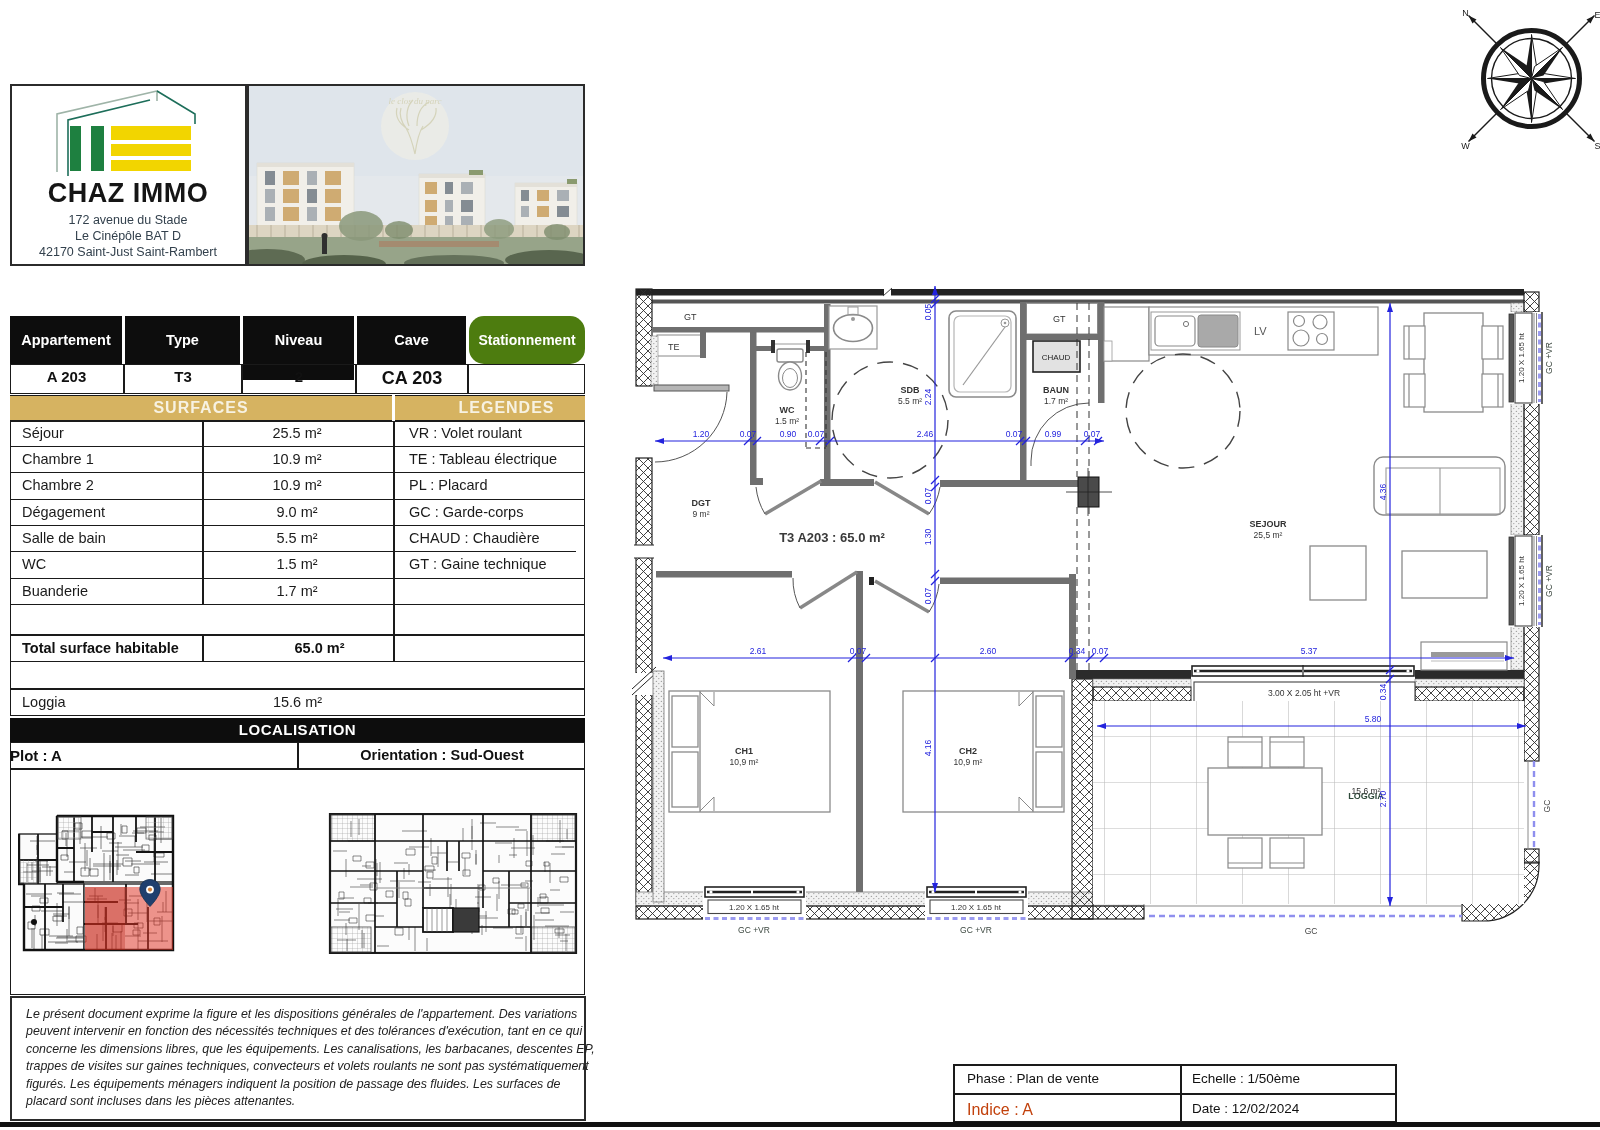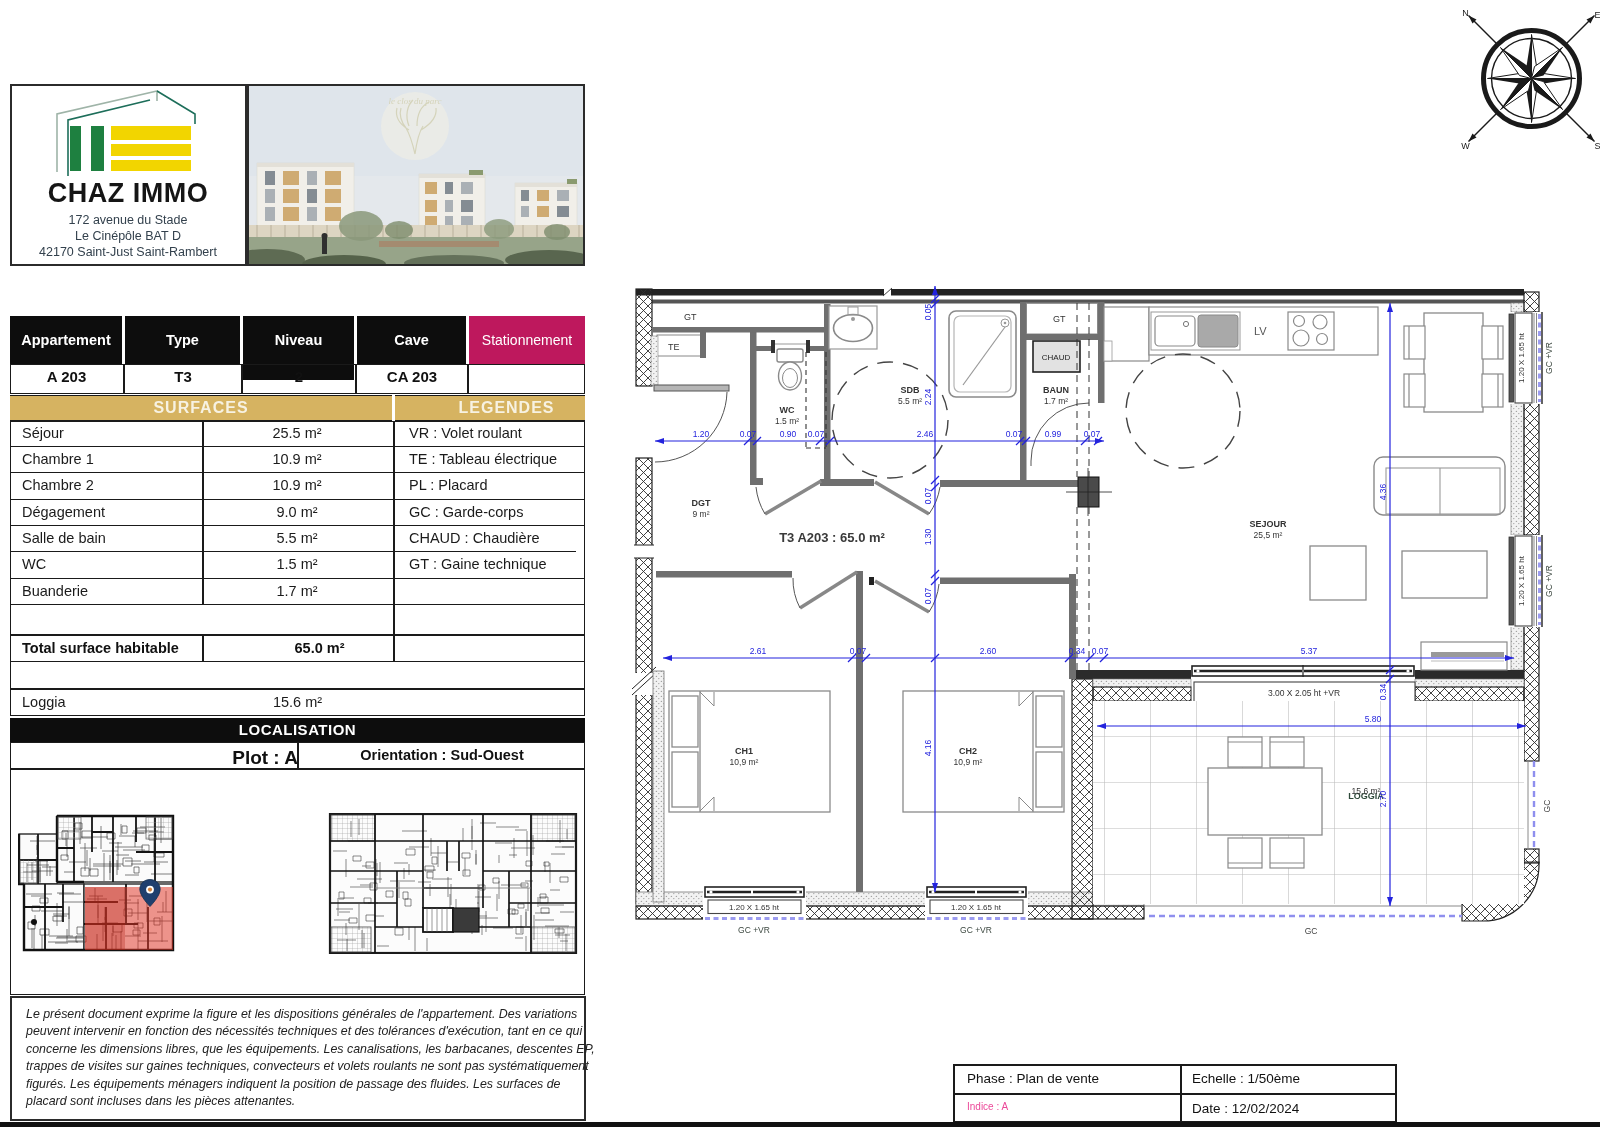--- a/index.html
+++ b/index.html
@@ -184,35 +184,35 @@
 </svg>
 
 <div class="abs" style="left:10px;top:315.5px;width:112px;height:48px;background:#0d0d0d;color:#fff;font-weight:bold;font-size:14.5px;text-align:center;line-height:48px;">Appartement</div>
 
 <div class="abs" style="left:125px;top:315.5px;width:115px;height:48px;background:#0d0d0d;color:#fff;font-weight:bold;font-size:14.5px;text-align:center;line-height:48px;">Type</div>
 
 <div class="abs" style="left:243px;top:315.5px;width:111px;height:64px;background:#0d0d0d;color:#fff;font-weight:bold;font-size:14.5px;text-align:center;line-height:48px;">Niveau</div>
 
 <div class="abs" style="left:357px;top:315.5px;width:109px;height:48px;background:#0d0d0d;color:#fff;font-weight:bold;font-size:14.5px;text-align:center;line-height:48px;">Cave</div>
 
-<div class="abs" style="left:469px;top:315.5px;width:116px;height:48px;background:#be185d;color:#fff;font-weight:normal;font-size:14px;text-align:center;line-height:48px;">Stationnement</div>
+<div class="abs" style="left:469px;top:315.5px;width:116px;height:48px;background:#4d7c0f;color:#fff;font-weight:bold;font-size:14px;text-align:center;line-height:48px;border-radius:15px;">Stationnement</div>
 
 <div class="abs" style="left:10px;top:363.5px;width:575px;height:30px;border:1.5px solid #1a1a1a;box-sizing:border-box;"></div>
 <div class="abs" style="left:123px;top:363.5px;width:1.5px;height:30px;background:#1a1a1a;"></div>
 <div class="abs" style="left:241px;top:363.5px;width:1.5px;height:30px;background:#1a1a1a;"></div>
 <div class="abs" style="left:355px;top:363.5px;width:1.5px;height:30px;background:#1a1a1a;"></div>
 <div class="abs" style="left:467px;top:363.5px;width:1.5px;height:30px;background:#1a1a1a;"></div>
 
 <div class="abs" style="left:10px;top:368px;width:113px;text-align:center;font-size:15px;font-weight:bold;color:#111;">A 203</div>
 
 <div class="abs" style="left:125px;top:368px;width:116px;text-align:center;font-size:15px;font-weight:bold;color:#111;">T3</div>
 
 <div class="abs" style="left:243px;top:368px;width:112px;text-align:center;font-size:15px;font-weight:bold;color:#111;">2</div>
 
-<div class="abs" style="left:357px;top:368px;width:110px;text-align:center;font-size:15px;font-weight:bold;color:#111;">CA 203</div>
+<div class="abs" style="left:357px;top:368px;width:110px;text-align:center;font-size:18px;font-weight:bold;color:#111;">CA 203</div>
 
 <div class="abs" style="left:10px;top:395px;width:382px;height:26px;background:#d6b361;border-top:1.5px solid #1a1a1a;border-bottom:1.5px solid #1a1a1a;box-sizing:border-box;color:#f7f2e2;font-weight:bold;font-size:16px;text-align:center;line-height:24px;letter-spacing:1px;">SURFACES</div>
 
 <div class="abs" style="left:395px;top:395px;width:190px;height:26px;background:#d6b361;border-top:1.5px solid #1a1a1a;border-bottom:1.5px solid #1a1a1a;box-sizing:border-box;color:#f7f2e2;font-weight:bold;font-size:16px;text-align:center;line-height:24px;letter-spacing:1px;padding-left:33px;">LEGENDES</div>
 
 <div class="abs" style="left:10px;top:420.5px;width:575px;height:214.5px;border:1.5px solid #1a1a1a;box-sizing:border-box;"></div>
 <div class="abs" style="left:202px;top:420.5px;width:1.5px;height:184.5px;background:#1a1a1a;"></div>
 <div class="abs" style="left:393px;top:420.5px;width:1.5px;height:214.5px;background:#1a1a1a;"></div>
 
 <div class="abs" style="left:10px;top:420.5px;width:575px;height:26.35px;border-bottom:1.5px solid #1a1a1a;box-sizing:border-box;">
@@ -266,21 +266,21 @@
 <div class="abs" style="left:10px;top:662px;width:575px;height:27px;border:1.5px solid #1a1a1a;border-top:none;box-sizing:border-box;"></div>
 
 <div class="abs" style="left:10px;top:689px;width:575px;height:27px;border:1.5px solid #1a1a1a;box-sizing:border-box;"></div>
 <span class="abs" style="left:22px;top:694px;font-size:14.5px;color:#1b1b1b;">Loggia</span>
 <span class="abs" style="left:202px;top:694px;width:191px;text-align:center;font-size:14.5px;color:#1b1b1b;">15.6 m²</span>
 
 <div class="abs" style="left:10px;top:718px;width:575px;height:24px;background:#0d0d0d;color:#fff;font-weight:bold;font-size:15px;text-align:center;line-height:24px;letter-spacing:0.5px;">LOCALISATION</div>
 
 <div class="abs" style="left:10px;top:742px;width:575px;height:27px;border:1.5px solid #1a1a1a;box-sizing:border-box;"></div>
 <div class="abs" style="left:297px;top:742px;width:1.5px;height:27px;background:#1a1a1a;"></div>
-<span class="abs" style="left:10px;top:747px;width:288px;text-align:right;font-size:19px;font-weight:bold;color:#111;">Plot :  A</span>
+<span class="abs" style="left:10px;top:747px;width:288px;text-align:left;font-size:15px;font-weight:bold;color:#111;">Plot :  A</span>
 <span class="abs" style="left:299px;top:747px;width:286px;text-align:center;font-size:14.5px;font-weight:bold;color:#111;">Orientation :  Sud-Ouest</span>
 
 <div class="abs" style="left:10px;top:769px;width:575px;height:226px;border:1.5px solid #1a1a1a;box-sizing:border-box;background:#fff;"></div>
 
 <div class="abs" style="left:10px;top:996px;width:576px;height:125px;border:2px solid #2b2b2b;box-sizing:border-box;">
   <div style="margin:8px 0 0 14px;font-size:12.4px;font-style:italic;color:#222;line-height:17.4px;white-space:nowrap;">
   Le présent document exprime la figure et les dispositions générales de l'appartement.  Des variations<br>
   peuvent intervenir en fonction des nécessités techniques et des tolérances d'exécution, tant en ce qui<br>
   concerne les dimensions libres, que les équipements. Les canalisations, les barbacanes,  descentes EP,<br>
   trappes de visites sur gaines techniques, convecteurs et volets roulants ne sont pas systématiquement<br>
@@ -820,19 +820,19 @@
 </svg>
 
 <div class="abs" style="left:953px;top:1064px;width:444px;height:59px;border:2px solid #1a1a1a;box-sizing:border-box;"></div>
 <div class="abs" style="left:1180px;top:1064px;width:2px;height:59px;background:#1a1a1a;"></div>
 <div class="abs" style="left:953px;top:1093px;width:444px;height:1.5px;background:#1a1a1a;"></div>
 
 <span class="abs" style="left:967px;top:1071px;font-size:13.5px;color:#111;">Phase : Plan de vente</span>
 
 <span class="abs" style="left:1192px;top:1071px;font-size:13.5px;color:#111;">Echelle : 1/50ème</span>
 
-<span class="abs" style="left:967px;top:1101px;font-size:10px;color:#ec4899;">Indice : A</span>
+<span class="abs" style="left:967px;top:1101px;font-size:16px;color:#c2410c;">Indice : A</span>
 
 <span class="abs" style="left:1192px;top:1101px;font-size:13.5px;color:#111;">Date : 12/02/2024</span>
 
 <div class="abs" style="left:0px;top:1122px;width:1600px;height:4.5px;background:#111;"></div>
 
 </div>
 
 </body></html>

